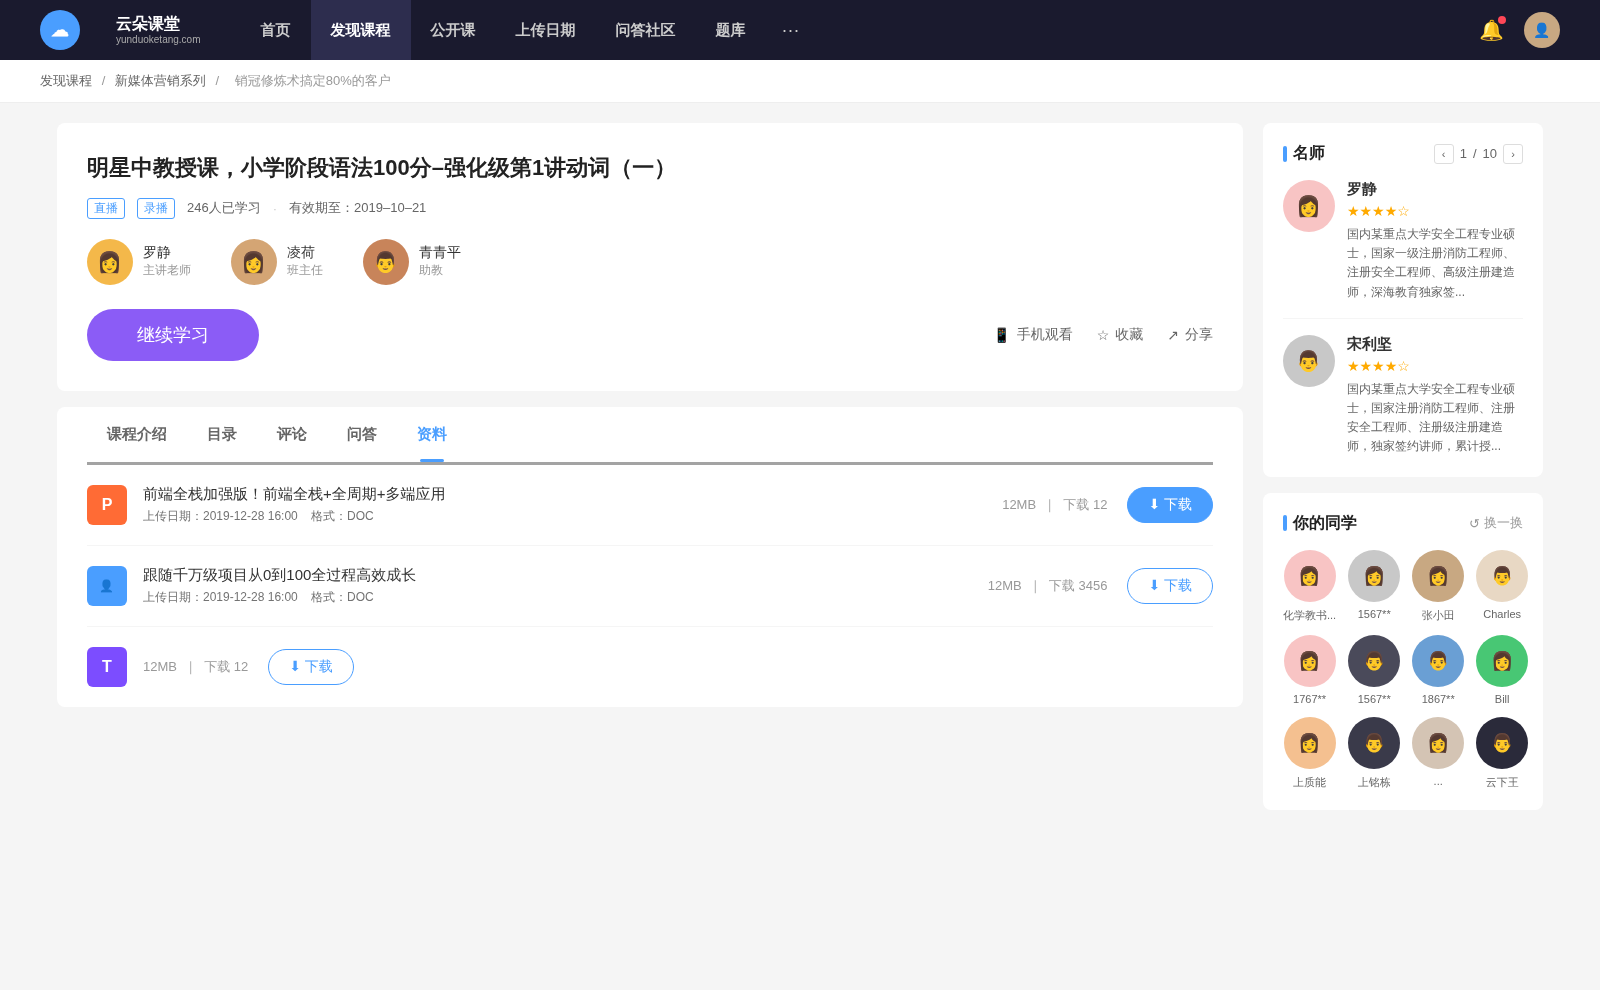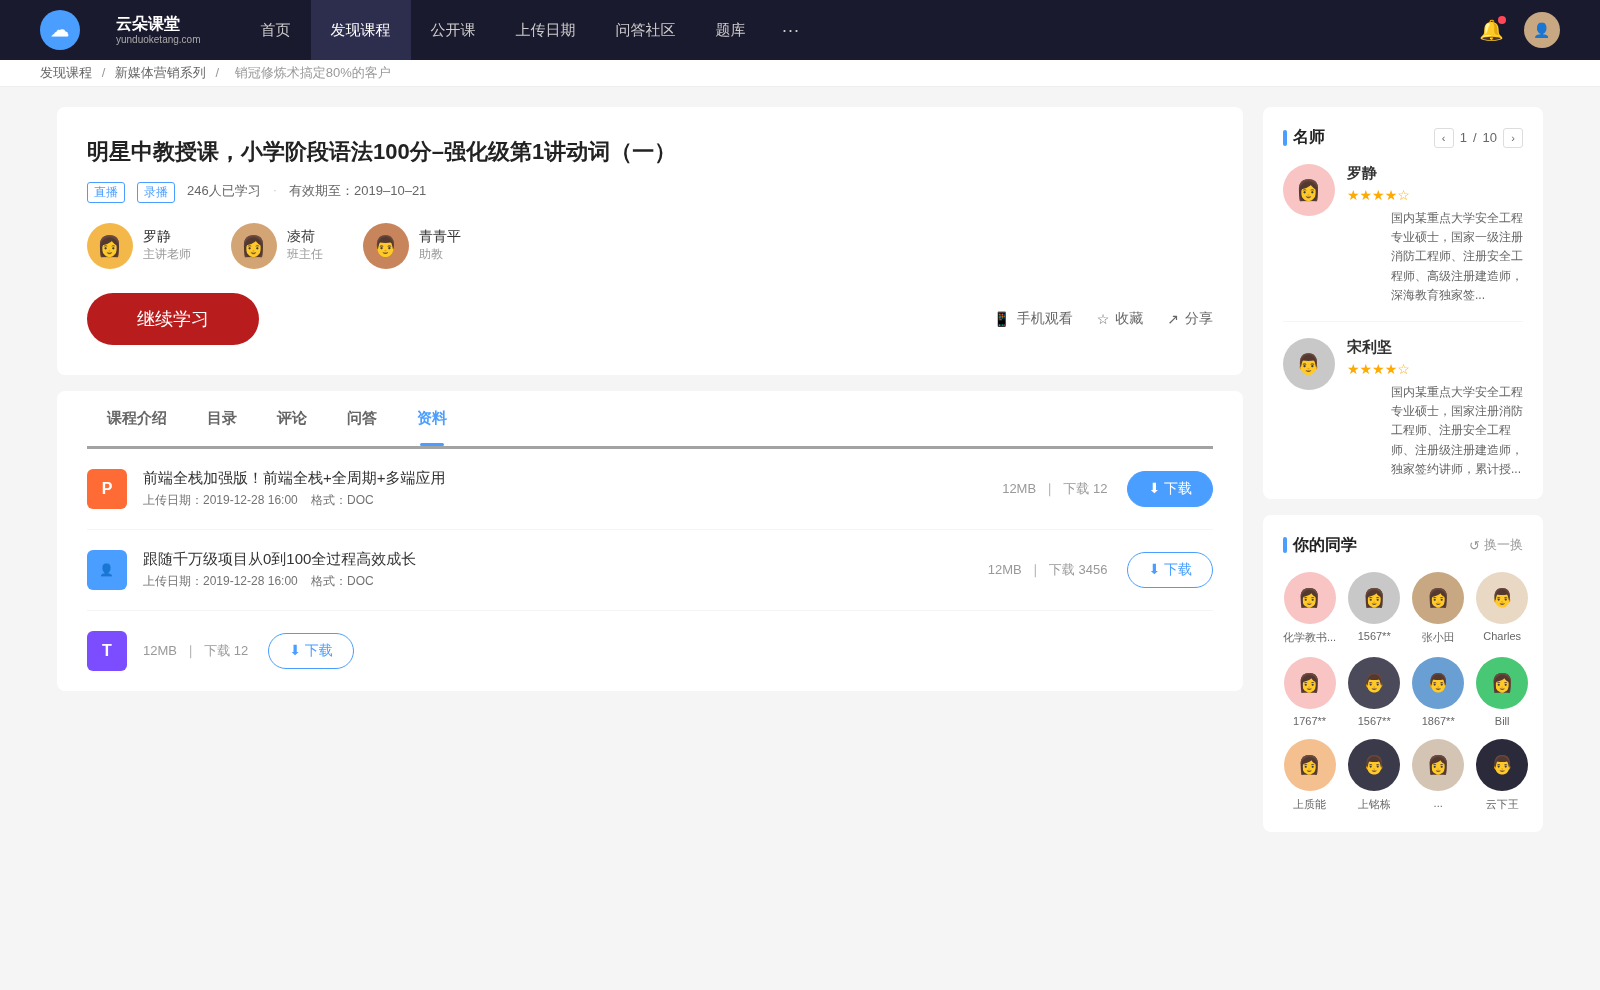--- a/index.html
+++ b/index.html
@@ -6,43 +6,43 @@
     body { font-family: -apple-system, BlinkMacSystemFont, 'PingFang SC', 'Microsoft YaHei', sans-serif; background: #f5f5f5; color: #333; font-size: 14px; }
 
     
     .header { background: #1a1a2e; height: 60px; display: flex; align-items: center; padding: 0 40px; position: relative; }
     .logo { display: flex; align-items: center; margin-right: 40px; }
     .logo-icon { width: 40px; height: 40px; background: #4a9eff; border-radius: 50%; display: flex; align-items: center; justify-content: center; color: white; font-size: 18px; font-weight: bold; margin-right: 8px; }
     .logo-text { color: white; font-size: 13px; line-height: 1.2; margin-left: 28px; }
     .logo-text .main { font-size: 16px; font-weight: bold; }
     .logo-text .sub { font-size: 10px; color: #aaa; }
     .nav { display: flex; gap: 0; }
-    .nav-item { color: #ccc; padding: 0 20px; height: 60px; display: flex; align-items: center; cursor: pointer; font-size: 15px; text-decoration: none; }
+    .nav-item { color: #ccc; padding: 0 20px; height: 60px; display: flex; align-items: center; cursor: pointer; font-size: 15px; text-decoration: none; font-weight: bold; }
     .nav-item.active { background: #2d2d4e; color: white; }
     .nav-more { color: #ccc; padding: 0 16px; height: 60px; display: flex; align-items: center; cursor: pointer; font-size: 18px; }
     .header-right { margin-left: auto; display: flex; align-items: center; gap: 20px; }
     .bell-icon { position: relative; color: #ccc; font-size: 20px; cursor: pointer; }
     .bell-dot { position: absolute; top: -2px; right: -2px; width: 8px; height: 8px; background: #ff4757; border-radius: 50%; }
     .avatar-header { width: 36px; height: 36px; border-radius: 50%; background: #c8a882; cursor: pointer; overflow: hidden; display: flex; align-items: center; justify-content: center; color: #8b6040; font-size: 14px; }
 
     
-    .breadcrumb { background: white; padding: 4px 40px; border-bottom: 1px solid #eee; font-size: 13px; color: #666; }
+    .breadcrumb { background: white; padding: 12px 40px; border-bottom: 1px solid #eee; font-size: 13px; color: #666; }
     .breadcrumb a { color: #666; text-decoration: none; }
     .breadcrumb span { color: #999; margin: 0 6px; }
 
     
     .main-content { display: flex; gap: 20px; padding: 20px 57px; max-width: 1600px; }
     
     
     .left-panel { flex: 1; min-width: 0; }
     
     
     .course-card { background: white; border-radius: 8px; padding: 30px; margin-bottom: 16px; }
     .course-title { font-size: 22px; font-weight: bold; color: #222; margin-bottom: 14px; line-height: 1.4; }
-    .course-meta { display: flex; gap: 12px; margin-bottom: 20px; font-size: 13px; color: #666; }
+    .course-meta { display: flex; align-items: center; gap: 12px; margin-bottom: 20px; font-size: 13px; color: #666; }
     .badge { border: 1px solid; border-radius: 3px; padding: 1px 6px; font-size: 12px; }
     .badge-live { border-color: #4a9eff; color: #4a9eff; }
     .badge-record { border-color: #4a9eff; color: #4a9eff; }
     .meta-dot { color: #ccc; }
     .teachers { display: flex; gap: 40px; margin-bottom: 24px; }
     .teacher { display: flex; align-items: center; gap: 10px; }
     .teacher-avatar { width: 46px; height: 46px; border-radius: 50%; overflow: hidden; }
     .teacher-info { }
     .teacher-name { font-size: 14px; color: #333; font-weight: 500; }
     .teacher-role { font-size: 12px; color: #999; }
@@ -50,21 +50,21 @@
     
     .progress-section { margin-bottom: 24px; }
     .progress-header { display: flex; align-items: center; gap: 10px; margin-bottom: 8px; }
     .progress-percent { font-size: 20px; font-weight: bold; color: #4a9eff; }
     .progress-label { font-size: 13px; color: #999; }
     .progress-bar-bg { background: #e8e8e8; height: 4px; border-radius: 2px; width: 200px; }
     .progress-bar-fill { background: #4a9eff; height: 4px; border-radius: 2px; }
     
     
     .action-row { display: flex; align-items: center; justify-content: space-between; }
-    .btn-continue { background: #b91c1c; color: white; border: none; border-radius: 30px; padding: 14px 50px; font-size: 18px; cursor: pointer; font-weight: 500; }
+    .btn-continue { background: #8b5cf6; color: white; border: none; border-radius: 30px; padding: 14px 50px; font-size: 18px; cursor: pointer; font-weight: 500; }
     .action-links { display: flex; gap: 24px; }
     .action-link { display: flex; align-items: center; gap: 6px; color: #666; cursor: pointer; font-size: 14px; }
     
     
     .tabs-section { background: white; border-radius: 8px; padding: 0 30px; }
     .tabs { display: flex; border-bottom: 3px solid #a3a3a3; font-weight: bold; }
     .tab { padding: 18px 20px; cursor: pointer; color: #666; font-size: 15px; position: relative; }
     .tab.active { color: #4a9eff; }
     .tab.active::after { content: ''; position: absolute; bottom: 0; left: 50%; transform: translateX(-50%); width: 24px; height: 3px; background: #4a9eff; border-radius: 2px; }
     
@@ -92,21 +92,21 @@
     .section-title { font-size: 16px; font-weight: bold; color: #222; display: flex; align-items: center; gap: 6px; }
     .section-title::before { content: ''; display: inline-block; width: 4px; height: 16px; background: #4a9eff; border-radius: 2px; }
     .pagination { display: flex; align-items: center; gap: 6px; font-size: 13px; color: #666; }
     .page-btn { width: 20px; height: 20px; border: 1px solid #ddd; border-radius: 3px; display: flex; align-items: center; justify-content: center; cursor: pointer; font-size: 11px; color: #666; }
     .teacher-profile { display: flex; gap: 12px; margin-bottom: 16px; padding-bottom: 16px; border-bottom: 1px solid #f5f5f5; }
     .teacher-profile:last-child { border-bottom: none; margin-bottom: 0; padding-bottom: 0; }
     .profile-avatar { width: 52px; height: 52px; border-radius: 50%; flex-shrink: 0; display: flex; align-items: center; justify-content: center; font-size: 20px; }
     .profile-info { flex: 1; }
     .profile-name { font-size: 15px; font-weight: 600; color: #333; margin-bottom: 4px; }
     .stars { color: #ffaa00; font-size: 14px; margin-bottom: 6px; }
-    .profile-desc { font-size: 12px; color: #666; line-height: 1.6; margin-left: 44px; }
+    .profile-desc { font-size: 12px; color: #666; line-height: 1.6; }
     
     
     .classmates-card { background: white; border-radius: 8px; padding: 20px; }
     .classmates-header { display: flex; align-items: center; justify-content: space-between; margin-bottom: 16px; }
     .refresh-btn { color: #999; font-size: 13px; cursor: pointer; display: flex; align-items: center; gap: 4px; }
     .classmates-grid { display: grid; grid-template-columns: repeat(4, 1fr); gap: 12px; }
     .classmate { display: flex; flex-direction: column; align-items: center; gap: 6px; }
     .classmate-avatar { width: 52px; height: 52px; border-radius: 50%; display: flex; align-items: center; justify-content: center; font-size: 18px; overflow: hidden; }
     .classmate-name { font-size: 11px; color: #666; text-align: center; white-space: nowrap; overflow: hidden; text-overflow: ellipsis; width: 100%; text-align: center; }
 

